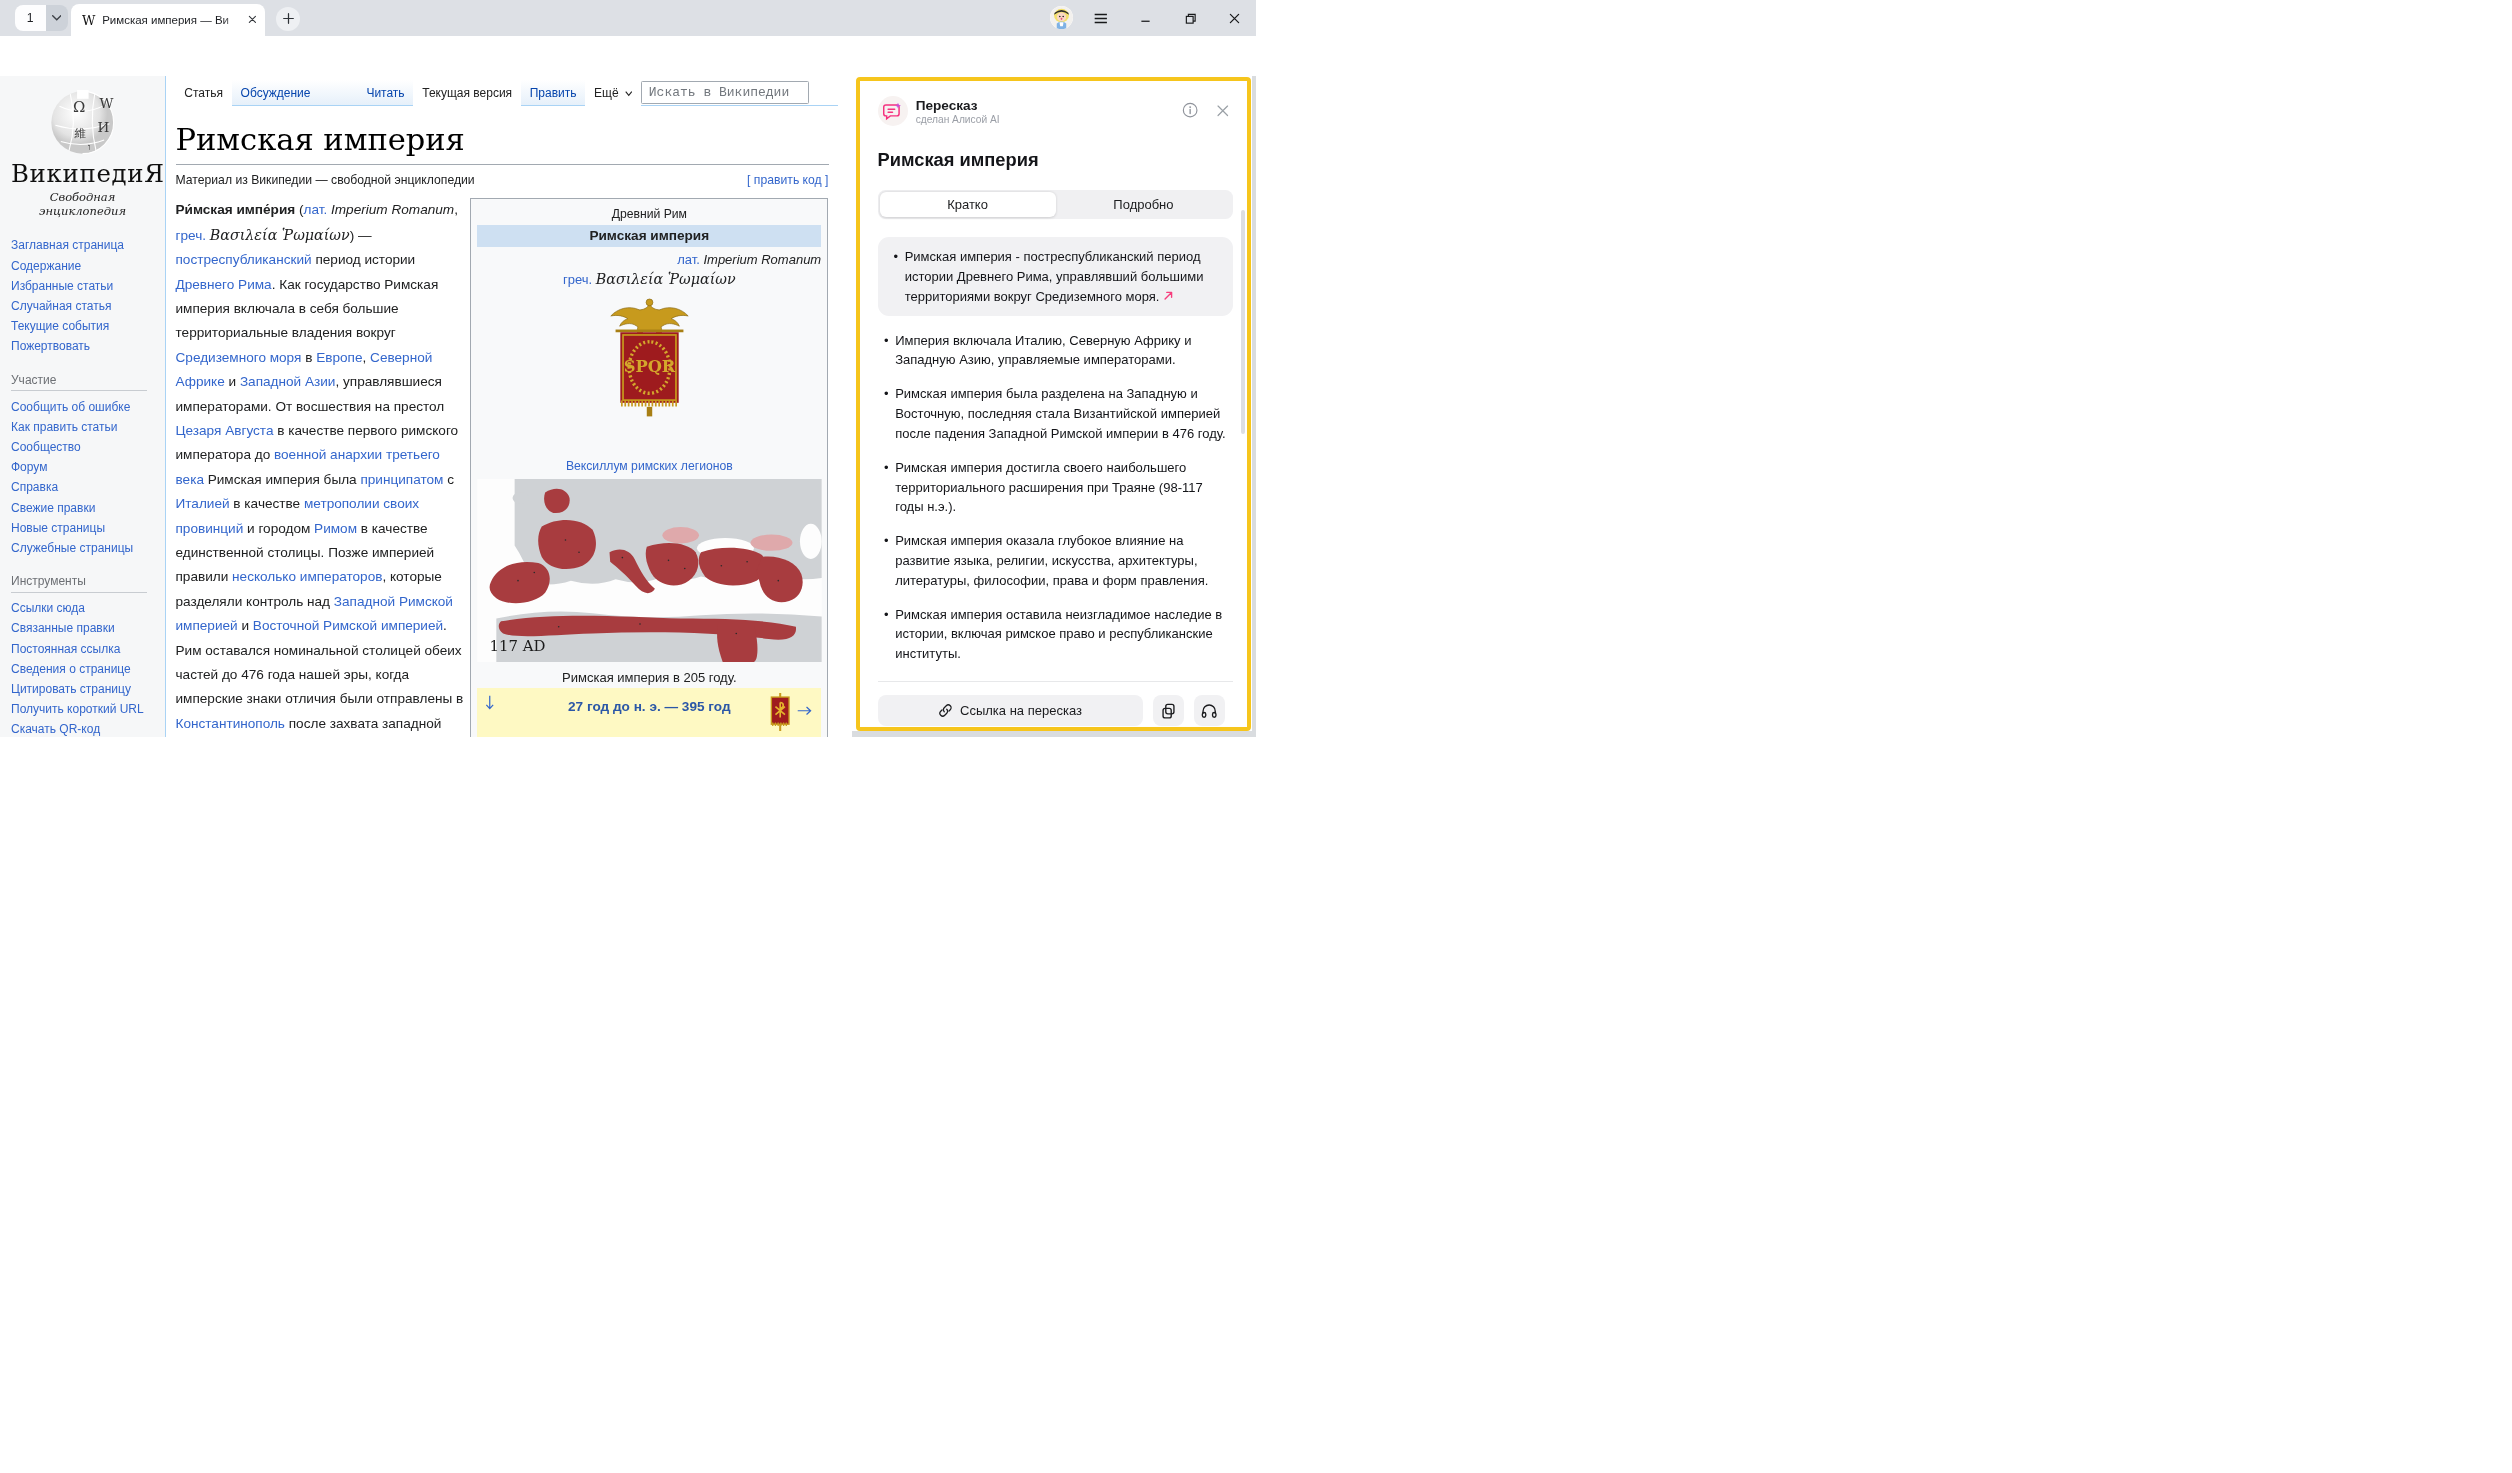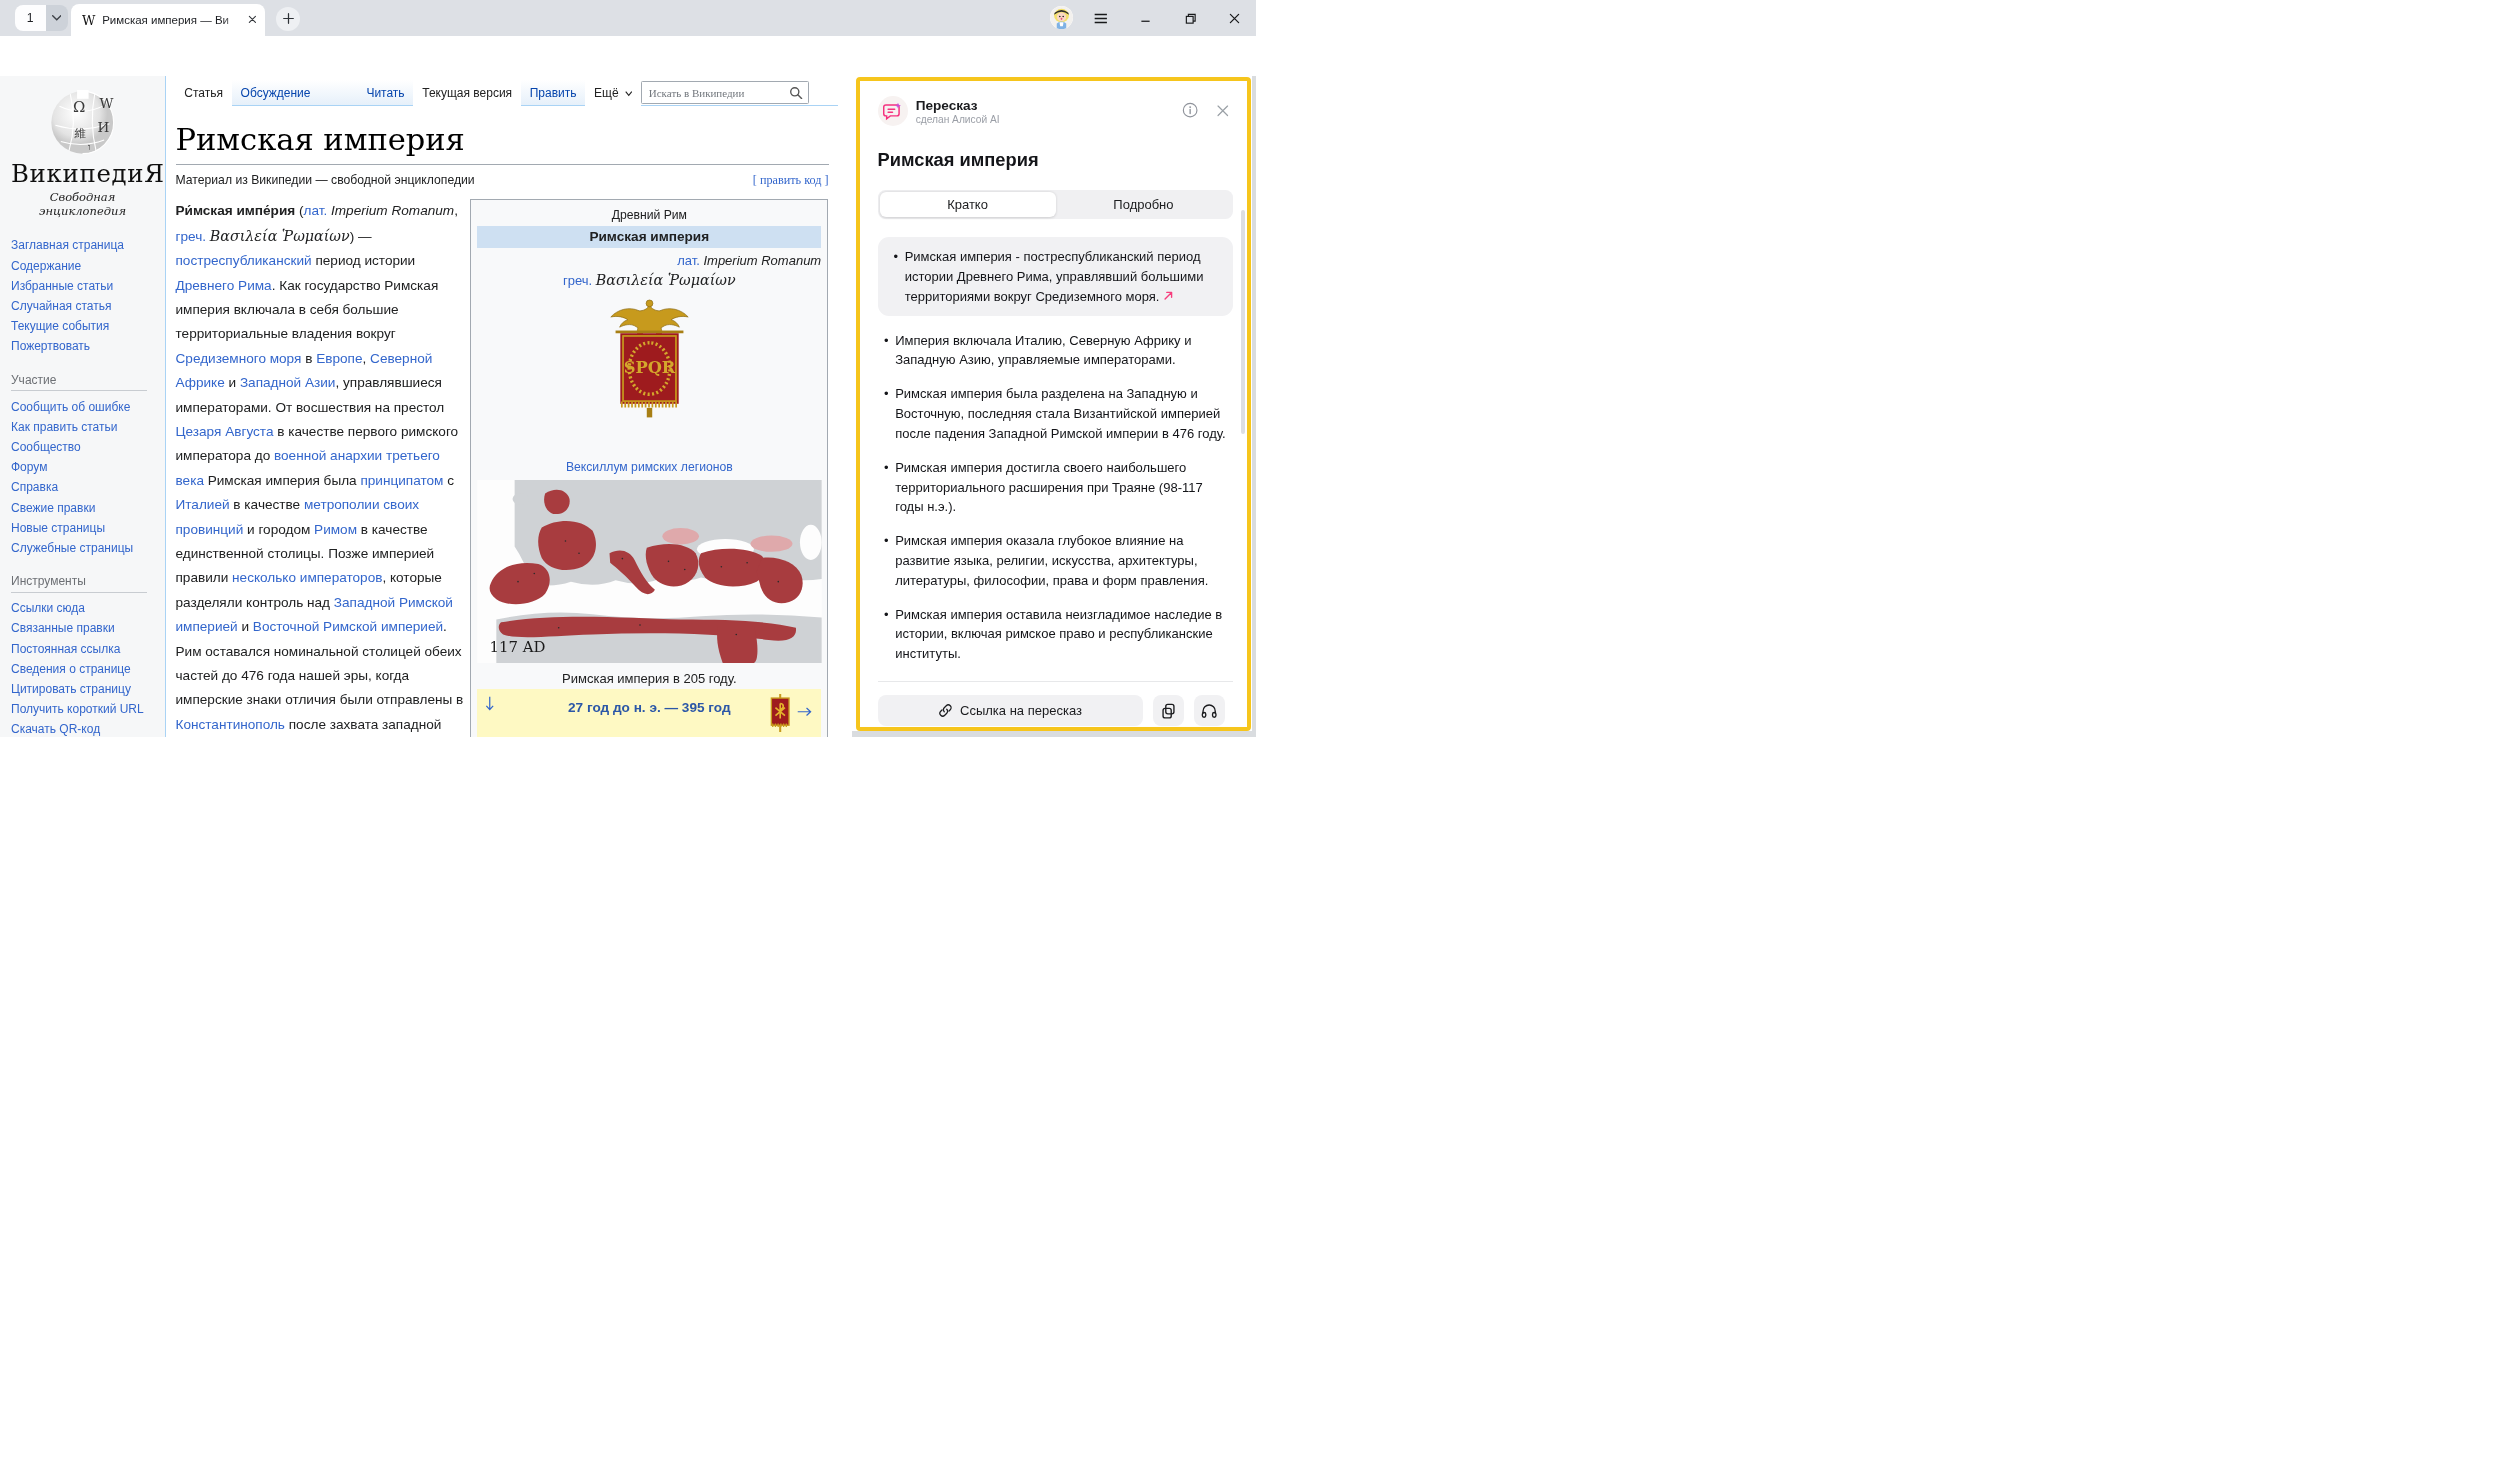--- a/index.html
+++ b/index.html
@@ -43,26 +43,26 @@
 
   
   .article { position:absolute; left:165px; top:0; width:684px; height:661px; background:#fff; border-left:0.7px solid #a9d3f5; padding:4.1px 0 0 9.5px; overflow:hidden; }
   .wtabs { display:flex; align-items:flex-end; height:26px; width:662px; }
   .wtab { font-size:12px; padding:5.4px 8.8px; white-space:nowrap; }
   .wtab.on { background:#fff; color:#222; border-bottom:0.7px solid #fff; }
   .wtab.lnk { background:linear-gradient(#ffffff,#e6f0fa); color:#0645ad; border-bottom:0.7px solid #a9d3f5; }
   .wtab.blank { width:50px; height:100%; background:linear-gradient(#ffffff,#e6f0fa); border-bottom:0.7px solid #a9d3f5; }
   .wtab-fill { flex:1; height:100%; border-bottom:0.7px solid #a9d3f5; display:flex; align-items:center; justify-content:flex-end; padding-right:28.5px; }
   .wsearch { width:168px; height:23px; border:0.7px solid #a2a9b1; border-radius:1.4px; background:#fff; display:flex; align-items:center; padding:0 5.4px 0 6.8px; }
-  .wsearch input { border:none; outline:none; flex:1; font-size:11px; font-family:Liberation Serif, serif; color:#222; background:transparent; }
+  .wsearch input { border:none; outline:none; flex:1; font-size:13px; font-family:Liberation Mono, monospace; color:#222; background:transparent; }
   .wsearch input::placeholder { color:#72777d; }
   .atitle { font-family:"DejaVu Serif",serif; font-size:30.5px; font-weight:400; color:#000; margin:16.3px 0 6.8px; }
   .arule { width:653px; border-bottom:0.7px solid #a2a9b1; }
   .subrow { width:653px; display:flex; justify-content:space-between; margin-top:8.1px; font-size:12.2px; }
-  .editcode { color:#36c; font-size:12.2px;font-family:Liberation Serif, serif; }
+  .editcode { color:#36c; font-size:12.2px; }
   .abody { display:flex; margin-top:11px; }
   .para { width:288px; font-size:13.6px; line-height:24.4px; color:#202122; }
   .para .b { font-weight:bold; }
   .para .i { font-style:italic; }
   .para .lnk { color:#36c; }
   .para .gr { font-family:"DejaVu Serif",serif; font-size:14.3px; }
 
   
   .infobox { width:358px; margin-left:6.8px; border:0.7px solid #a2a9b1; background:#f8f9fa; padding:5.4px 6.1px; font-size:12.2px; }
   .ib-head { text-align:center; padding:2px 0 4.1px; color:#202122; }

